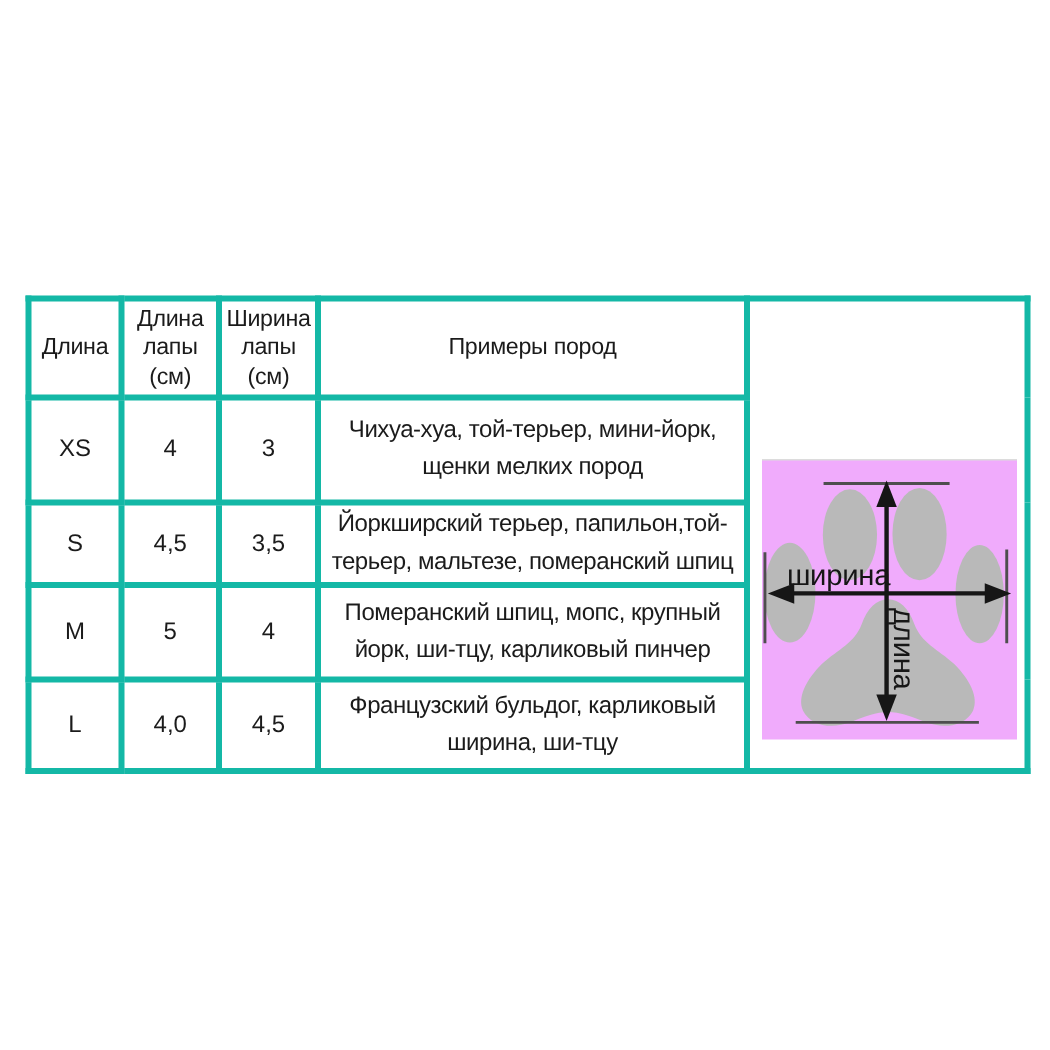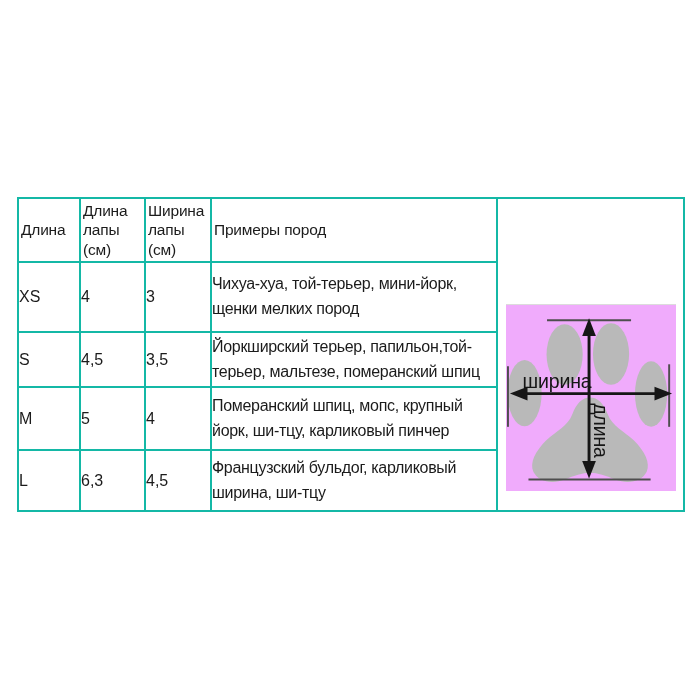--- a/index.html
+++ b/index.html
@@ -5,22 +5,22 @@
   html,body{margin:0;padding:0;background:#ffffff;}
   .canvas{
     position:relative;width:700px;height:700px;background:#ffffff;overflow:hidden;
     font-family:"Liberation Sans",sans-serif;color:#1b1b1b;
   }
   table.size-table{
     position:absolute;left:17px;top:197px;width:666px;
     border-collapse:collapse;table-layout:fixed;
   }
   table.size-table td{
-    border:2px solid #14b8a6;
-    vertical-align:middle;
+    border:4px solid #14b8a6;
+    text-align:center;vertical-align:middle;
     padding:0;font-size:16px;
   }
   tr.hdr td{font-size:15.5px;line-height:1.25;letter-spacing:-0.2px;padding:2px;}
   tr.hdr{height:64px;}
   tr.r-xs{height:70px;}
   tr.r-s{height:55px;}
   tr.r-m{height:63px;}
   tr.r-l{height:61px;}
   td.breeds{
     text-align:left;font-size:14.5px;letter-spacing:-0.3px;
@@ -119,20 +119,20 @@
 
       <tr class="r-m">
         <td>M</td>
         <td>5</td>
         <td>4</td>
         <td class="breeds">Померанский шпиц, мопс, крупный йорк, ши-тцу, карликовый пинчер</td>
       </tr>
 
       <tr class="r-l">
         <td>L</td>
-        <td>6,3</td>
+        <td>4,0</td>
         <td>4,5</td>
         <td class="breeds">Французский бульдог, карликовый ширина, ши-тцу</td>
       </tr>
     </tbody>
   </table>
 
 </div>
 
 </body></html>

